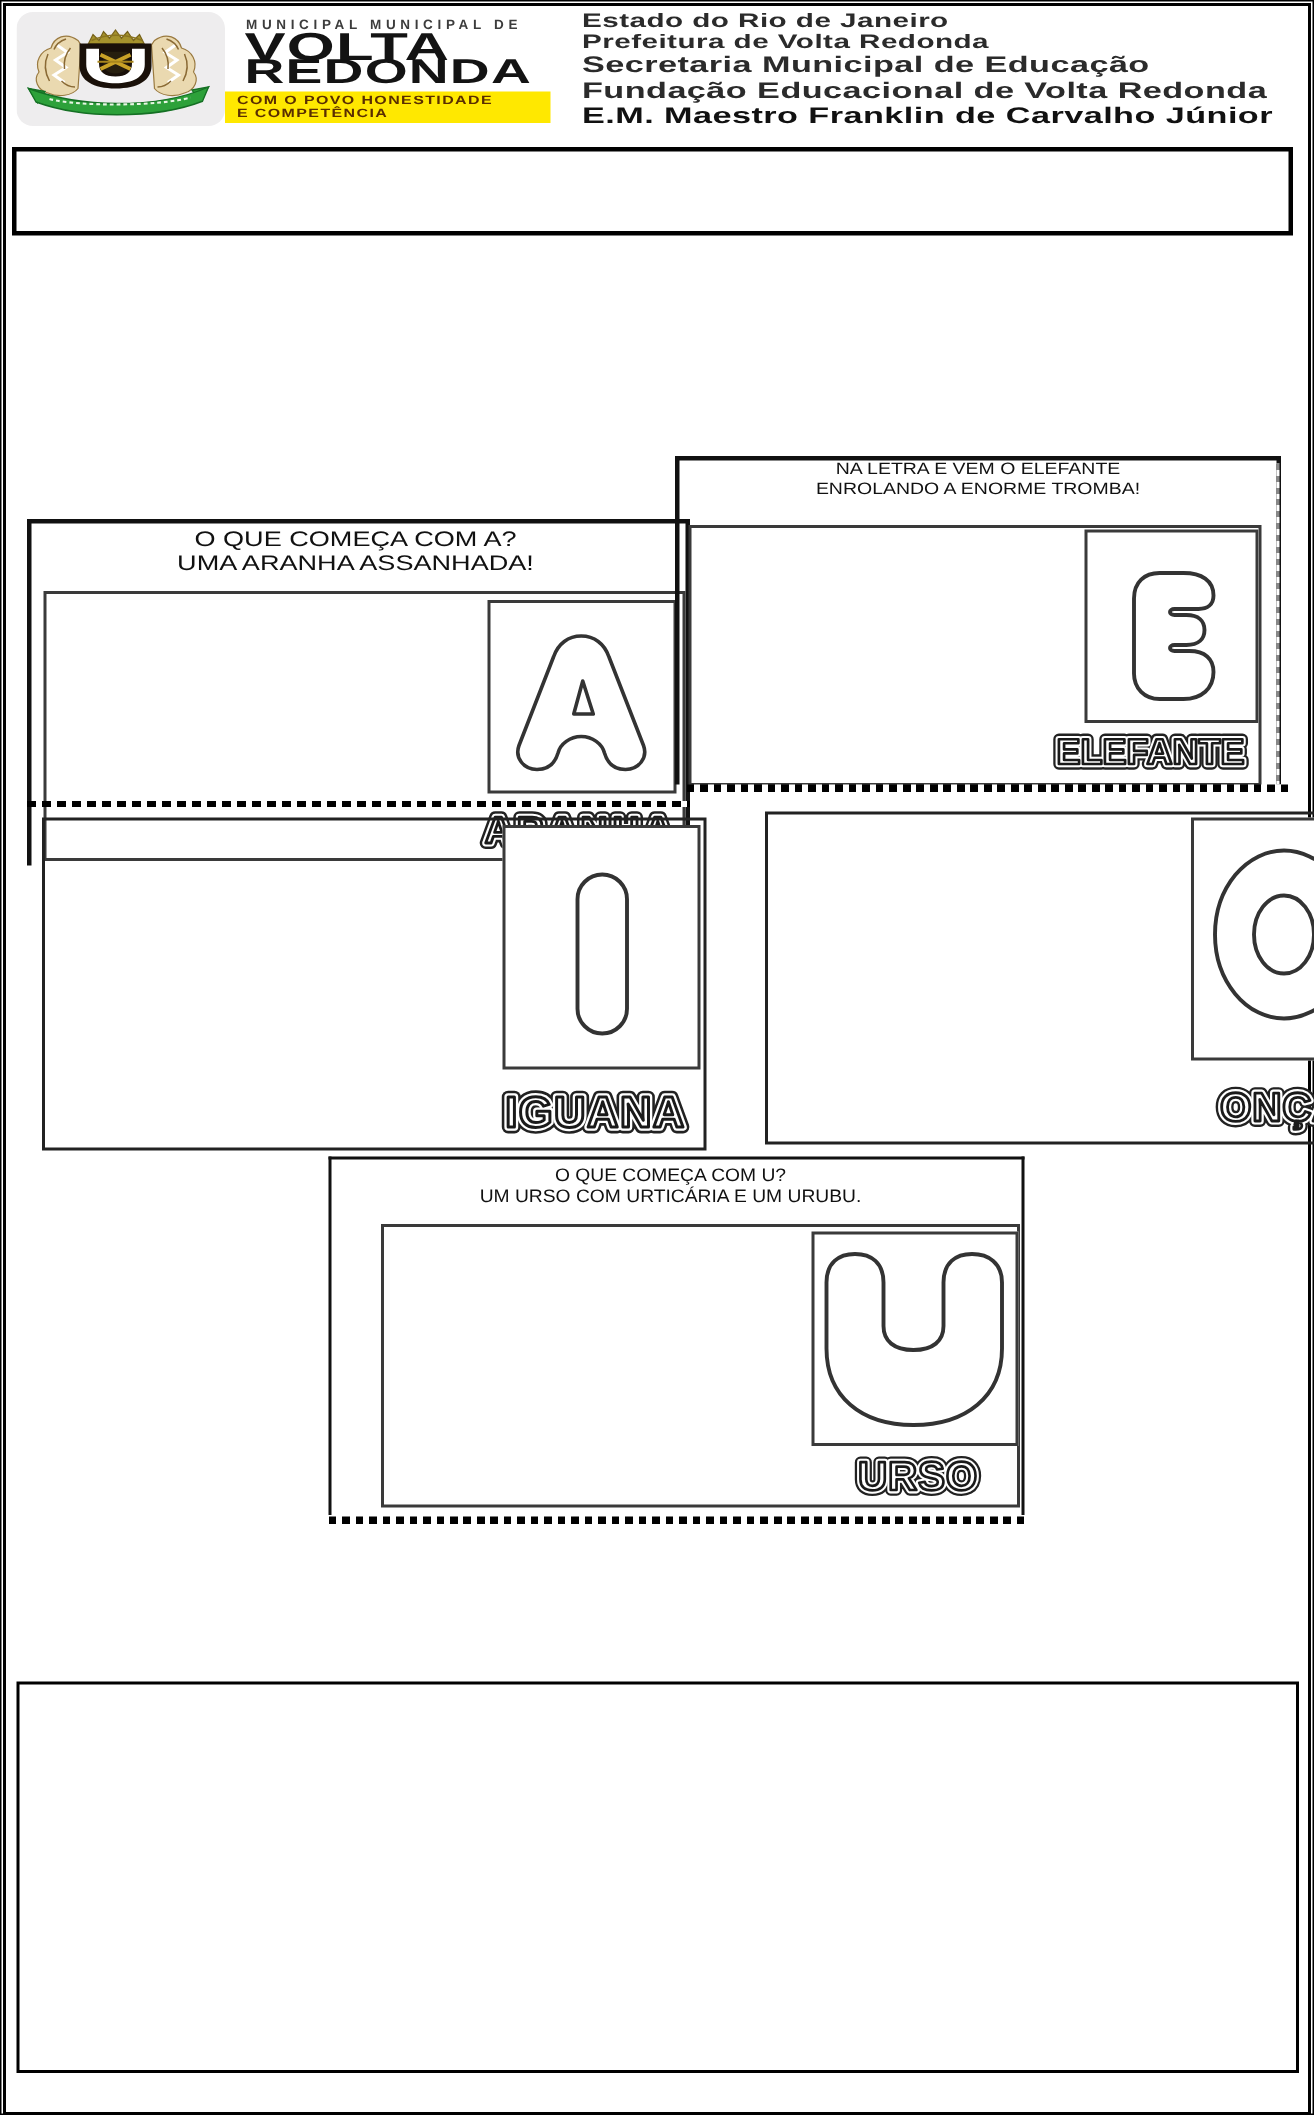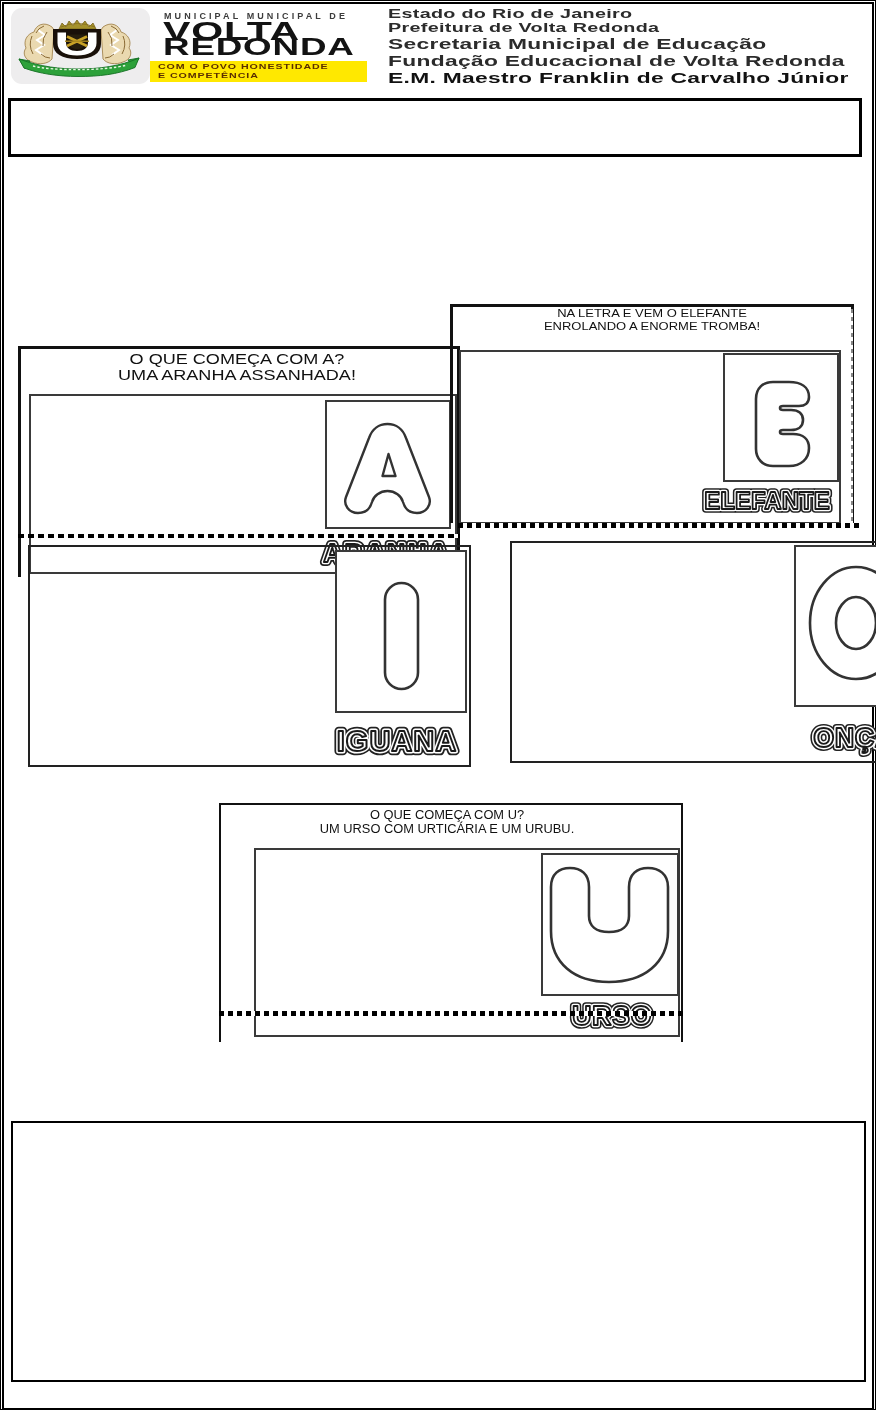--- a/index.html
+++ b/index.html
@@ -144,21 +144,21 @@
 
   <svg class="abs" style="left:292px;top:176px;" width="100" height="44" viewBox="0 0 100 44">
     <g font-family="Liberation Sans" font-weight="bold" font-size="27" letter-spacing="0.5">
       <text x="50" y="28" text-anchor="middle" stroke="#222" stroke-width="8" fill="#222" stroke-linejoin="round">ONÇA</text>
       <text x="50" y="28" text-anchor="middle" stroke="#fff" stroke-width="4.8" fill="#fff" stroke-linejoin="round">ONÇA</text>
       <text x="50" y="28" text-anchor="middle" stroke="#1a1a1a" stroke-width="1.9" fill="#fff" stroke-linejoin="round">ONÇA</text>
     </g>
   </svg>
 </div>
 
-<div class="abs" style="left:219px;top:771px;width:460px;height:237px;border:2.5px solid #111;border-bottom:none;margin-top:32px;">
+<div class="abs" style="left:219px;top:771px;width:460px;height:237px;border:2.5px solid #111;border-bottom:none;">
 
   <div class="abs" style="left:-4px;top:3px;width:100%;text-align:center;font-size:12px;color:#111;line-height:14px;transform:scaleX(1.07);transform-origin:center top;">O QUE COMEÇA COM U?<br>UM URSO COM URTICÁRIA E UM URUBU.</div>
 
   <div class="abs" style="left:33px;top:43px;width:422px;height:185px;border:2px solid #3a3a3a;"></div>
 
   <div class="abs" style="left:320px;top:48px;width:134px;height:139px;border:2px solid #3a3a3a;background:#fff;">
     
     <svg width="134" height="139" viewBox="0 0 134 139">
       <path d="M8 32 C8 19 16 13 27 13 C38 13 46 19 46 32 L46 61 C46 71 53 77 66 77 C79 77 86 71 86 61 L86 32 C86 19 94 13 105 13 C116 13 125 19 125 32 L125 76 C125 108 101 127 66 127 C31 127 8 108 8 76 Z" fill="#fff" stroke="#333" stroke-width="2.6" stroke-linejoin="round"></path>
     </svg>

